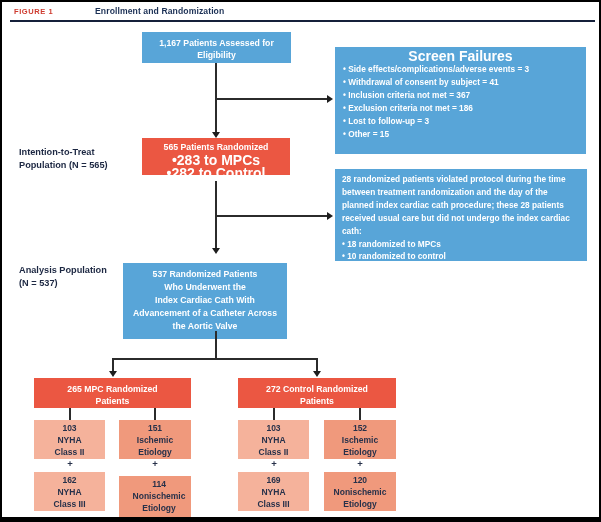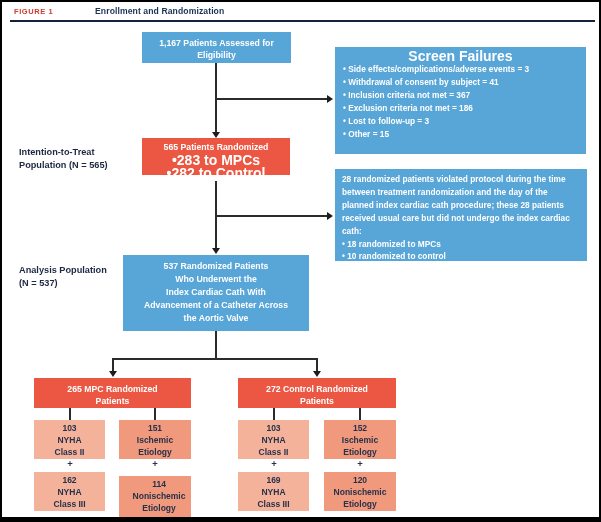--- a/index.html
+++ b/index.html
@@ -78,21 +78,21 @@
     <div class="rand-item bullet-line">283 to MPCs</div>
     <div class="rand-item bullet-line">282 to Control</div>
   </div>
 
   <div class="abs box box-blue proto-box" style="left:333px;top:167px;width:252px;height:92px;">
     <div class="proto-text">28 randomized patients violated protocol during the time between treatment randomization and the day of the planned index cardiac cath procedure; these 28 patients received usual care but did not undergo the index cardiac cath:</div>
     <div class="proto-item">18 randomized to MPCs</div>
     <div class="proto-item">10 randomized to control</div>
   </div>
 
-  <div class="abs box box-blue t-537" style="left:121px;top:253px;width:186px;height:76px;">
+  <div class="abs box box-blue t-537" style="left:121px;top:261px;width:164px;height:76px;">
     <div>537 Randomized Patients</div>
     <div>Who Underwent the</div>
     <div>Index Cardiac Cath With</div>
     <div>Advancement of a Catheter Across</div>
     <div>the Aortic Valve</div>
   </div>
 
   <div class="abs box box-red t-2line" style="left:32px;top:376px;width:157px;height:30px;">
     <div>265 MPC Randomized</div>
     <div>Patients</div>

